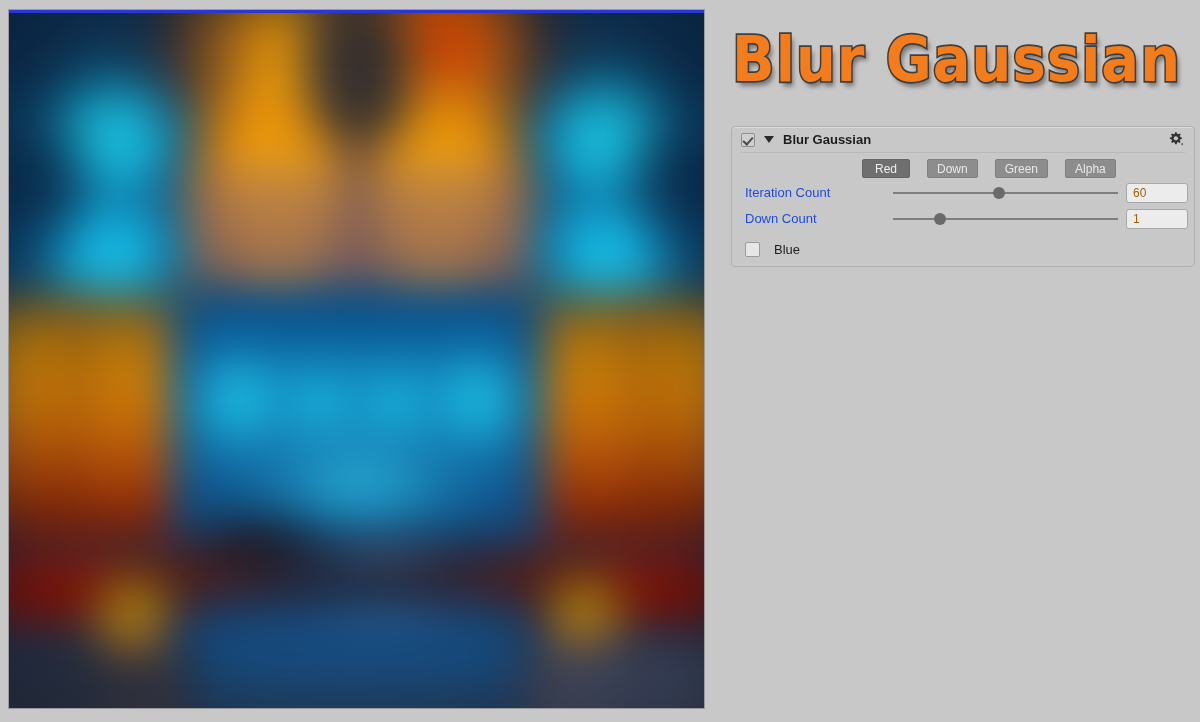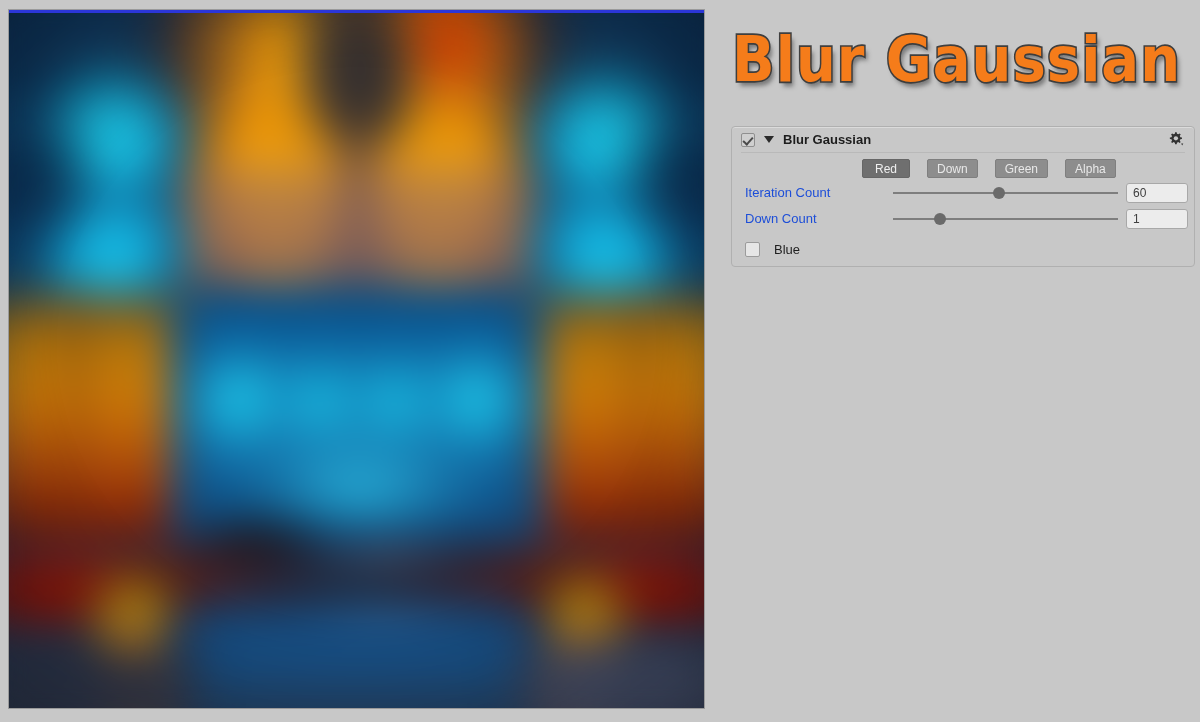--- a/index.html
+++ b/index.html
@@ -185,21 +185,21 @@
     margin-left: -6px;
     border-radius: 50%;
     background: #6a6a6a;
   }
   .slider-field {
     width: 62px; height: 20px;
     background: #ececec;
     border: 1px solid #a8a8a8;
     border-radius: 3px;
     font-size: 12px;
-    color: #404040;
+    color: #a16207;
     display: flex; align-items: center;
     padding-left: 6px;
     margin-right: 6px;
   }
 
   
   #mask-row {
     display: flex; align-items: center;
     height: 24px;
     padding-left: 13px;

